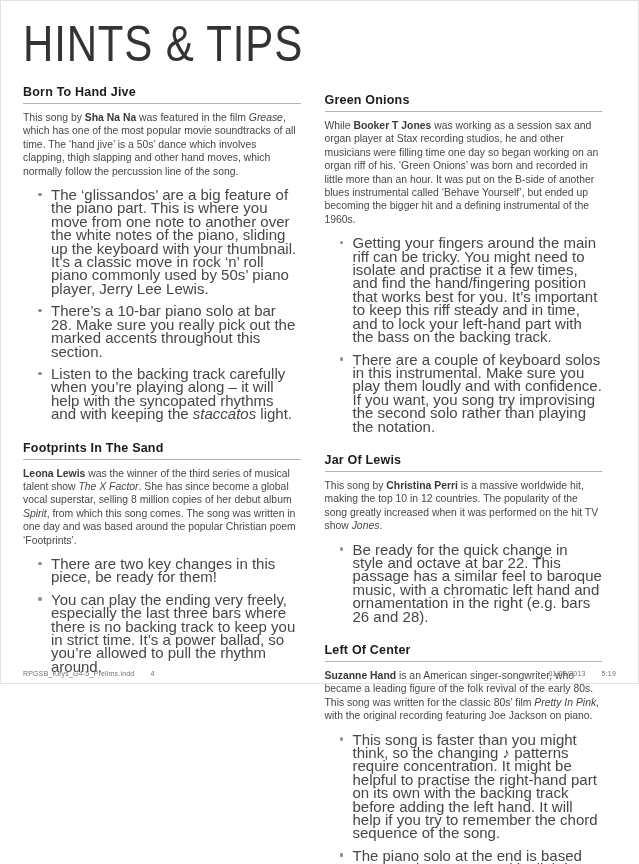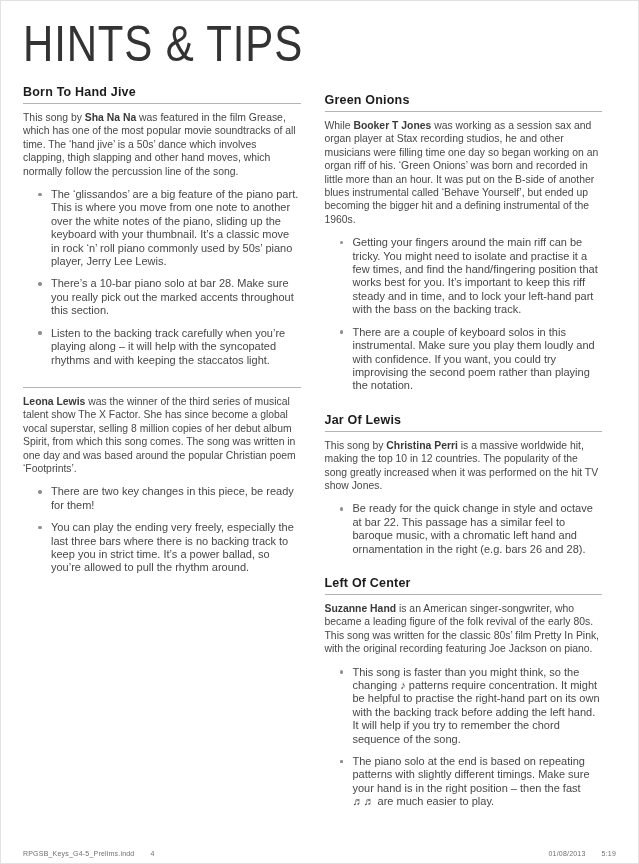--- a/index.html
+++ b/index.html
@@ -4,21 +4,21 @@
 <style>
   html,body{margin:0;padding:0;background:#ffffff;}
   body{
     width:639px;height:864px;overflow:hidden;
     font-family:"Liberation Sans","DejaVu Sans",sans-serif;
     color:#474747;
     -webkit-font-smoothing:antialiased;
   }
   .sheet{
     position:relative;
-    width:639px;height:864px;
+    width:639px;height:684px;
     box-sizing:border-box;
     border:1px solid #e2e2e2;
     background:#ffffff;
     padding:14px 36px 0 22px;
   }
   .page-title{
     font-size:50px;
     font-weight:400;
     color:#333333;
     margin:0 0 12px 0;
@@ -38,30 +38,30 @@
     margin:0 0 4px 0;
     letter-spacing:.2px;
   }
   .sec-rule{border-top:1px solid #b3b3b3;height:0;margin:0 0 7px 0;}
   .sec-intro{margin:0 0 10px 0;font-size:10.4px;line-height:13.4px;}
   .tips{list-style:none;margin:0;padding:0 0 0 15px;}
   .tip{
     position:relative;
     padding-left:13px;
     margin-bottom:9px;
-    font-size:11px;
+    font-size:15px;
     line-height:13.4px;
   }
   .tip .dot{
     position:absolute;left:0;top:4.6px;
     width:3.6px;height:3.6px;border-radius:50%;
     background:#8e8e8e;
   }
   .b{font-weight:bold;color:#3a3a3a;}
-  .i{}
+  .i{font-style:italic;}
   .footer{
     position:absolute;left:22px;right:22px;bottom:6px;
     display:flex;justify-content:space-between;
     font-size:7px;color:#6f6f6f;letter-spacing:.2px;
   }
   .footer .group{display:flex;gap:16px;}
 </style>
 </head>
 <body>
 
@@ -74,36 +74,37 @@
           <h2 class="sec-heading">Born To Hand Jive</h2>
           <div class="sec-rule"></div>
           <p class="sec-intro"><span>This song by </span><span class="b">Sha Na Na</span><span> was featured in the film </span><span class="i">Grease</span><span>, which has one of the most popular movie soundtracks of all time. The ‘hand jive’ is a 50s’ dance which involves clapping, thigh slapping and other hand moves, which normally follow the percussion line of the song.</span></p>
           <ul class="tips">
             <li class="tip"><span class="dot"></span><span class="tip-text"><span>The ‘glissandos’ are a big feature of the piano part. This is where you move from one note to another over the white notes of the piano, sliding up the keyboard with your thumbnail. It’s a classic move in rock ‘n’ roll piano commonly used by 50s’ piano player, Jerry Lee Lewis.</span></span></li>
             <li class="tip"><span class="dot"></span><span class="tip-text"><span>There’s a 10-bar piano solo at bar 28. Make sure you really pick out the marked accents throughout this section.</span></span></li>
             <li class="tip"><span class="dot"></span><span class="tip-text"><span>Listen to the backing track carefully when you’re playing along – it will help with the syncopated rhythms and with keeping the </span><span class="i">staccatos</span><span> light.</span></span></li>
           </ul>
         </section>
         <section class="section">
+          <h2 class="sec-heading">Footprints In The Sand</h2>
           <div class="sec-rule"></div>
           <p class="sec-intro"><span class="b">Leona Lewis</span><span> was the winner of the third series of musical talent show </span><span class="i">The X Factor</span><span>. She has since become a global vocal superstar, selling 8 million copies of her debut album </span><span class="i">Spirit</span><span>, from which this song comes. The song was written in one day and was based around the popular Christian poem ‘Footprints’.</span></p>
           <ul class="tips">
             <li class="tip"><span class="dot"></span><span class="tip-text"><span>There are two key changes in this piece, be ready for them!</span></span></li>
             <li class="tip"><span class="dot"></span><span class="tip-text"><span>You can play the ending very freely, especially the last three bars where there is no backing track to keep you in strict time. It’s a power ballad, so you’re allowed to pull the rhythm around.</span></span></li>
           </ul>
         </section>
       </div>
       <div class="column right">
         <section class="section">
           <h2 class="sec-heading">Green Onions</h2>
           <div class="sec-rule"></div>
           <p class="sec-intro"><span>While </span><span class="b">Booker T Jones</span><span> was working as a session sax and organ player at Stax recording studios, he and other musicians were filling time one day so began working on an organ riff of his. ‘Green Onions’ was born and recorded in little more than an hour. It was put on the B-side of another blues instrumental called ‘Behave Yourself’, but ended up becoming the bigger hit and a defining instrumental of the 1960s.</span></p>
           <ul class="tips">
             <li class="tip"><span class="dot"></span><span class="tip-text"><span>Getting your fingers around the main riff can be tricky. You might need to isolate and practise it a few times, and find the hand/fingering position that works best for you. It’s important to keep this riff steady and in time, and to lock your left-hand part with the bass on the backing track.</span></span></li>
-            <li class="tip"><span class="dot"></span><span class="tip-text"><span>There are a couple of keyboard solos in this instrumental. Make sure you play them loudly and with confidence. If you want, you could try improvising the second poem rather than playing the notation.</span></span></li>
+            <li class="tip"><span class="dot"></span><span class="tip-text"><span>There are a couple of keyboard solos in this instrumental. Make sure you play them loudly and with confidence. If you want, you song try improvising the second solo rather than playing the notation.</span></span></li>
           </ul>
         </section>
         <section class="section">
           <h2 class="sec-heading">Jar Of Lewis</h2>
           <div class="sec-rule"></div>
           <p class="sec-intro"><span>This song by </span><span class="b">Christina Perri</span><span> is a massive worldwide hit, making the top 10 in 12 countries. The popularity of the song greatly increased when it was performed on the hit TV show </span><span class="i">Jones</span><span>.</span></p>
           <ul class="tips">
             <li class="tip"><span class="dot"></span><span class="tip-text"><span>Be ready for the quick change in style and octave at bar 22. This passage has a similar feel to baroque music, with a chromatic left hand and ornamentation in the right (e.g. bars 26 and 28).</span></span></li>
           </ul>
         </section>

